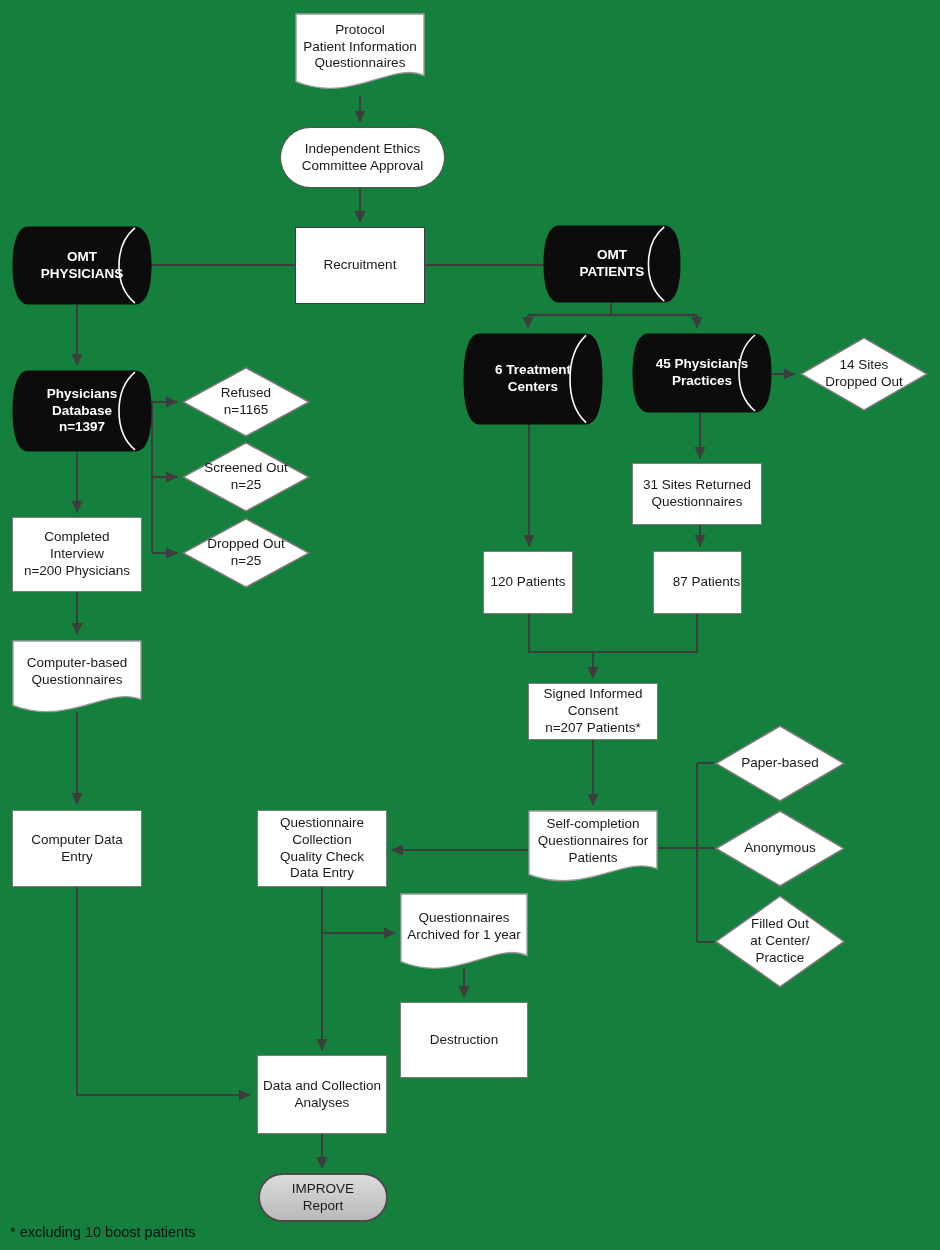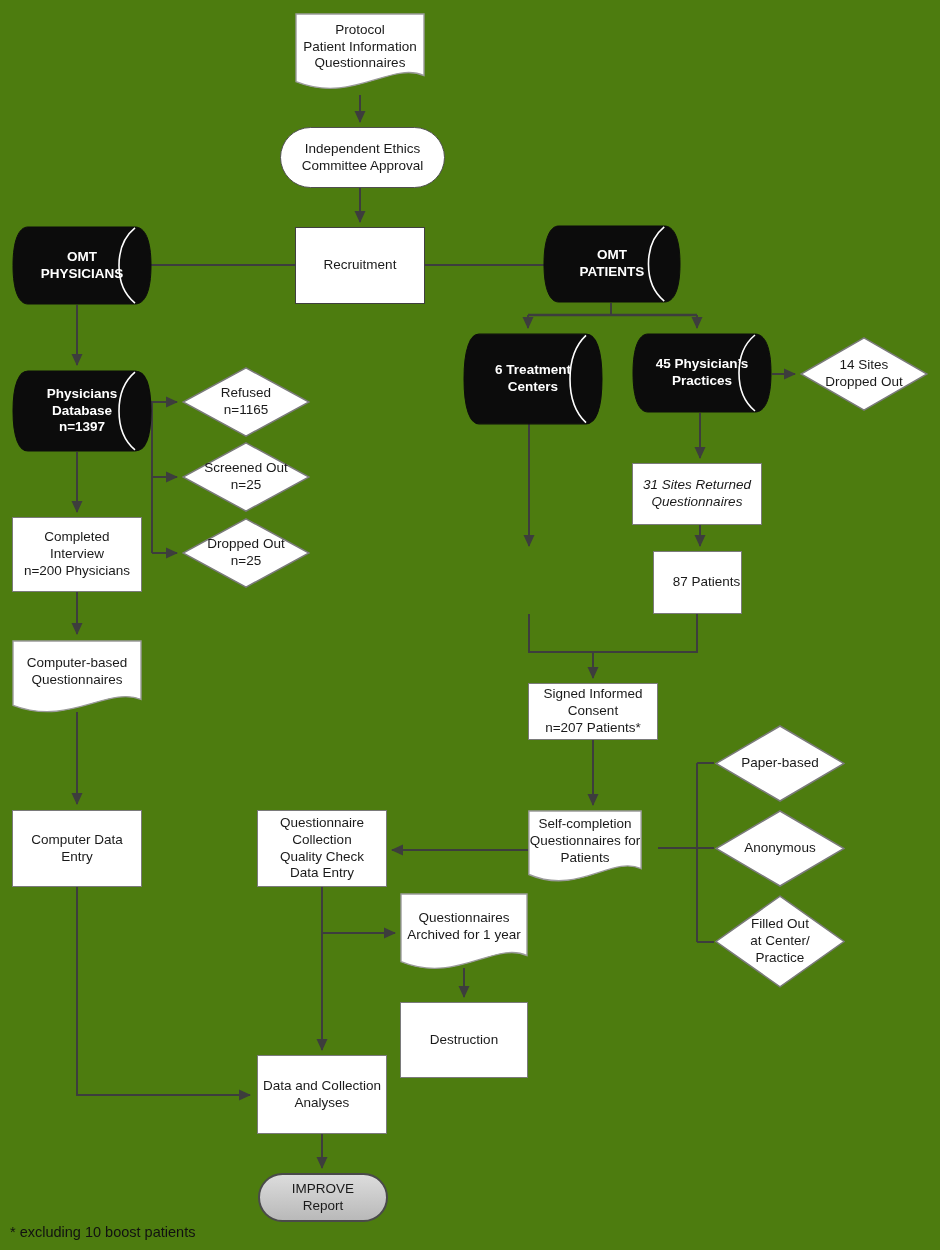--- a/index.html
+++ b/index.html
@@ -1,17 +1,17 @@
 <!DOCTYPE html>
 <html><head>
 <meta charset="utf-8">
 <style>
   html,body{margin:0;padding:0;background:#fff;}
   #canvas{
-    position:relative;width:940px;height:1250px;background:#4d7c0f;
+    position:relative;width:940px;height:1250px;background:#15803d;
     font-family:"Liberation Sans",sans-serif;color:#1a1a1a;overflow:hidden;
   }
   #wires{position:absolute;left:0;top:0;width:940px;height:1250px;}
   .node{position:absolute;display:flex;align-items:center;justify-content:center;
         text-align:center;box-sizing:border-box;}
   .node>svg{position:absolute;left:0;top:0;width:100%;height:100%;}
   .lbl{position:relative;z-index:1;white-space:pre-line;font-size:13.5px;line-height:1.24;color:#1a1a1a;}
   .rect{background:#fff;border:1.4px solid #7a7a7a;}
   .rect.dark{border:1.8px solid #3f3f3f;text-align:right;}
   .stadium{background:#fff;border:1.8px solid #4f4f4f;border-radius:32px;}
@@ -203,37 +203,40 @@
     </svg>
     <span class="lbl">Computer-based
 Questionnaires</span>
   </div>
 
   <div class="node rect" style="left:12px;top:810px;width:130px;height:77px;">
     <span class="lbl">Computer Data
 Entry</span>
   </div>
 
-  <div class="node rect" style="left:632px;top:463px;width:130px;height:62px;font-style:italic;">
+  <div class="node rect" style="left:632px;top:463px;width:130px;height:62px;">
     <span class="lbl">31 Sites Returned
 Questionnaires</span>
   </div>
 
+  <div class="node rect" style="left:483px;top:551px;width:90px;height:63px;">
+    <span class="lbl">120 Patients</span>
+  </div>
 
   <div class="node rect" style="left:653px;top:551px;width:89px;height:63px;padding-left:18px;">
     <span class="lbl">87 Patients</span>
   </div>
 
   <div class="node rect" style="left:528px;top:683px;width:130px;height:57px;">
     <span class="lbl">Signed Informed
 Consent
 n=207 Patients*</span>
   </div>
 
-  <div class="node doc" style="left:528px;top:810px;width:114px;height:77px;">
+  <div class="node doc" style="left:528px;top:810px;width:130px;height:77px;">
     <svg viewBox="0 0 130 80" preserveAspectRatio="none">
       <path d="M1,1 L129,1 L129,61 C96,47 57,89 1,67 Z" fill="#fff" stroke="#9a9a9a" stroke-width="1.4" vector-effect="non-scaling-stroke"></path>
     </svg>
     <span class="lbl">Self-completion
 Questionnaires for
 Patients</span>
   </div>
 
   <div class="node rect" style="left:257px;top:810px;width:130px;height:77px;">
     <span class="lbl">Questionnaire

